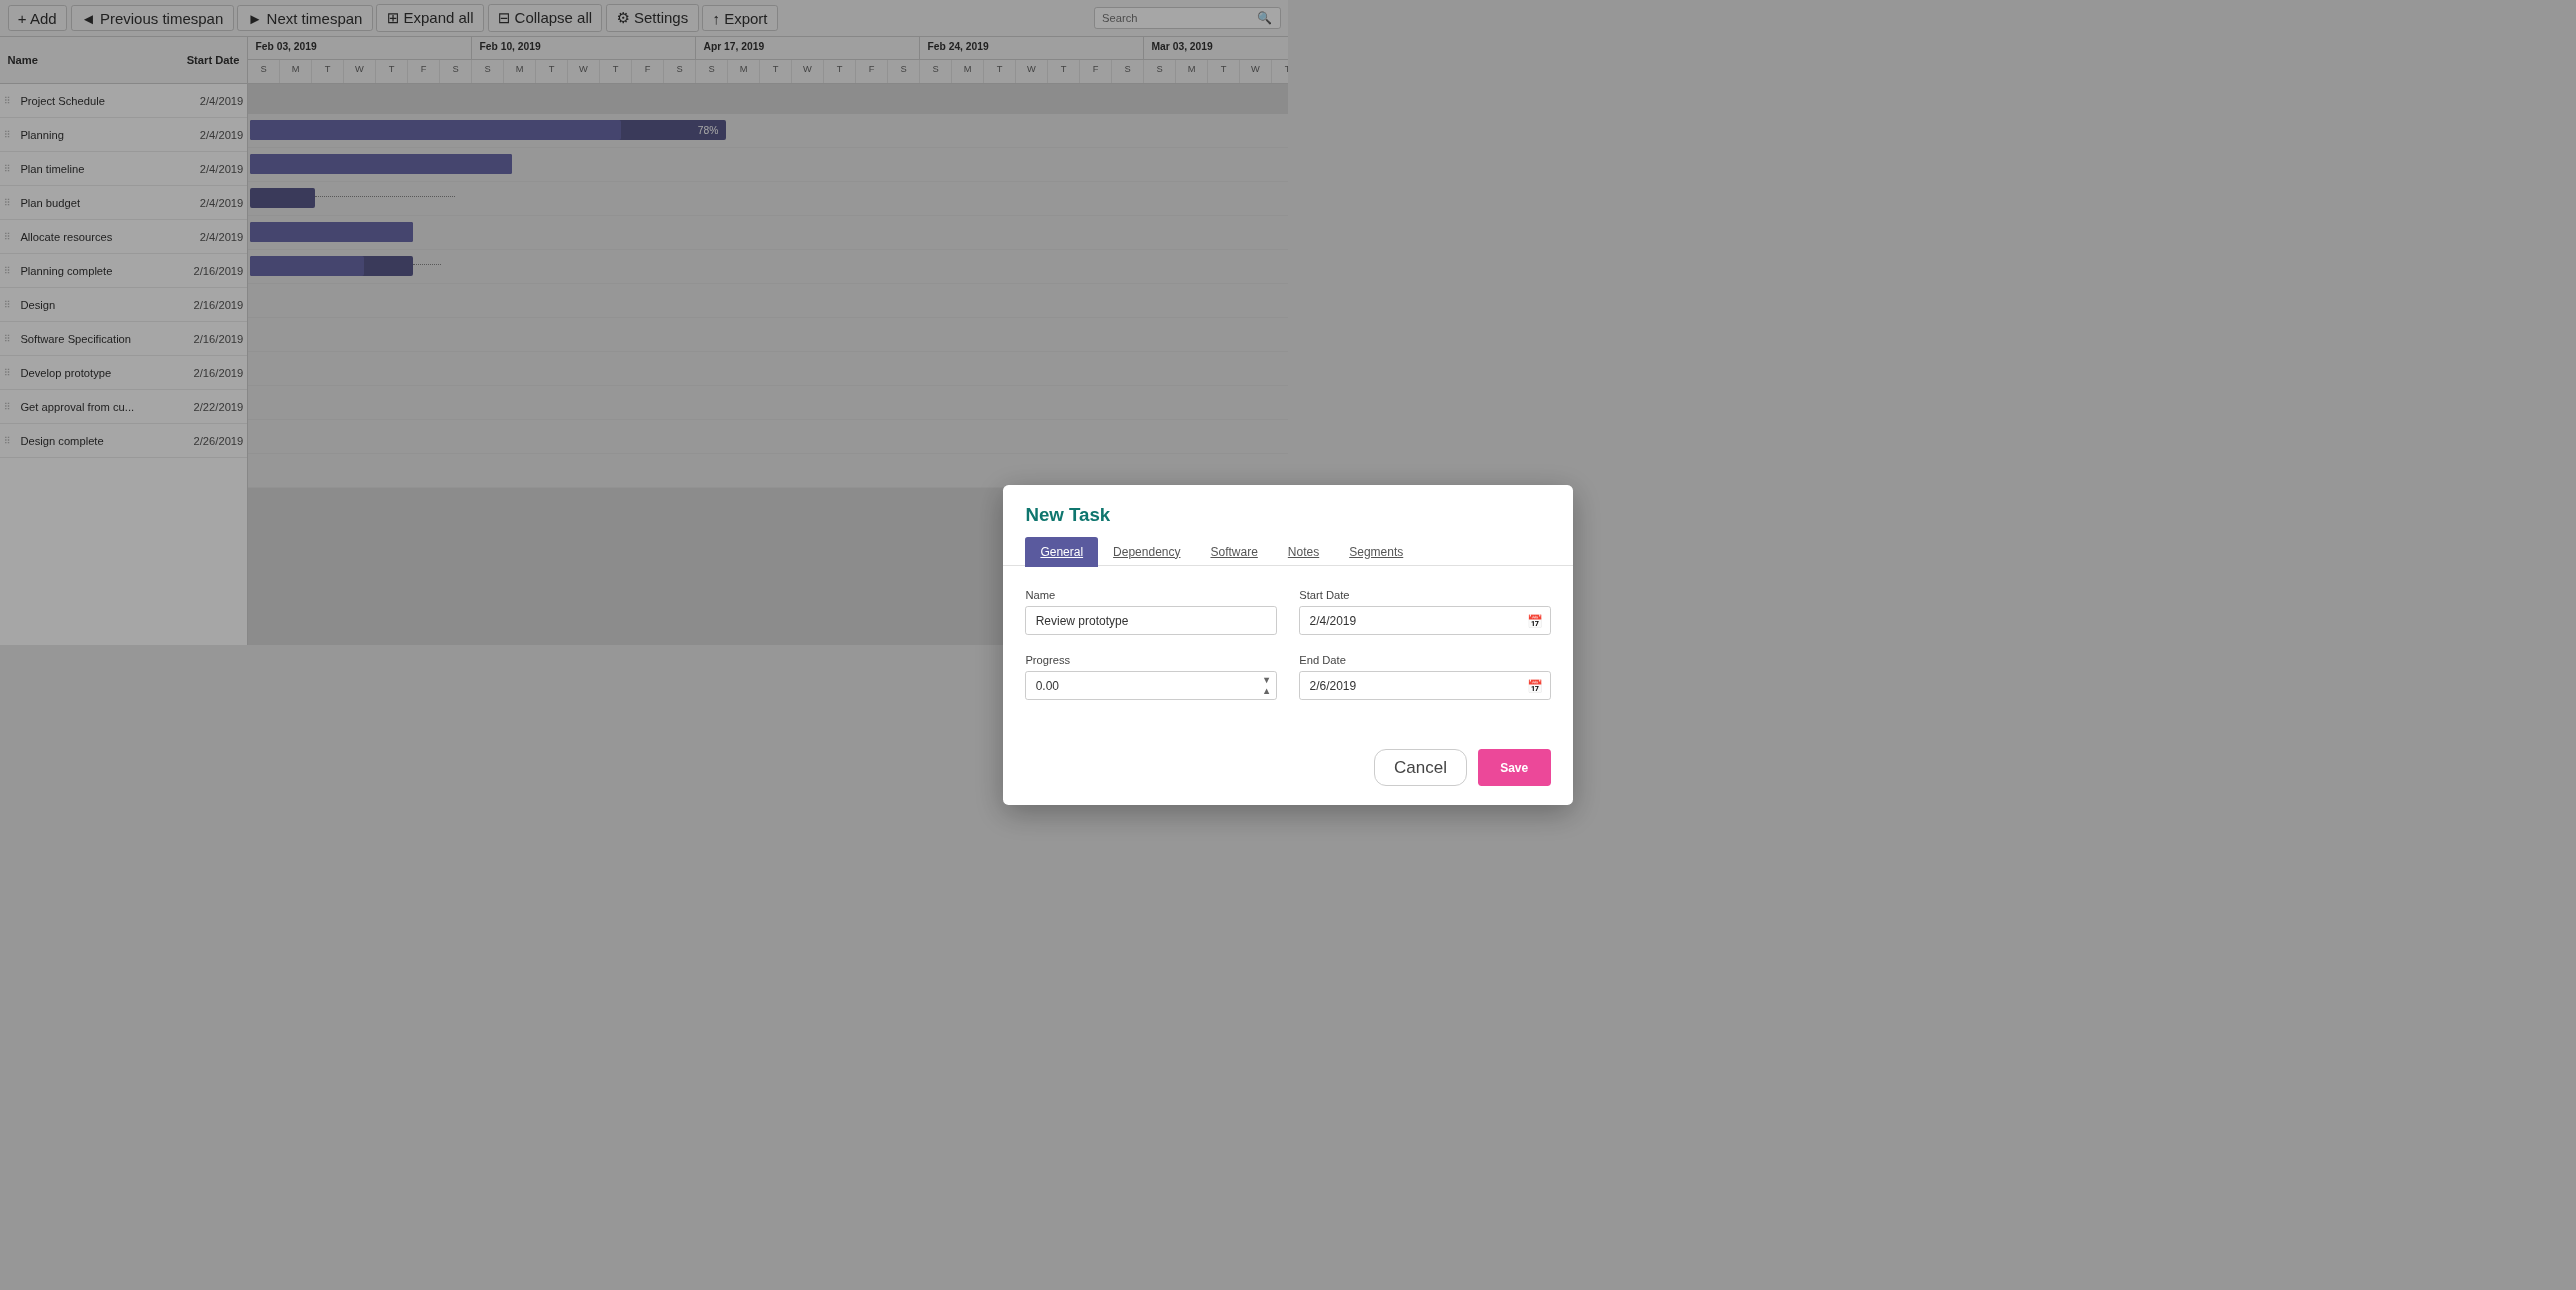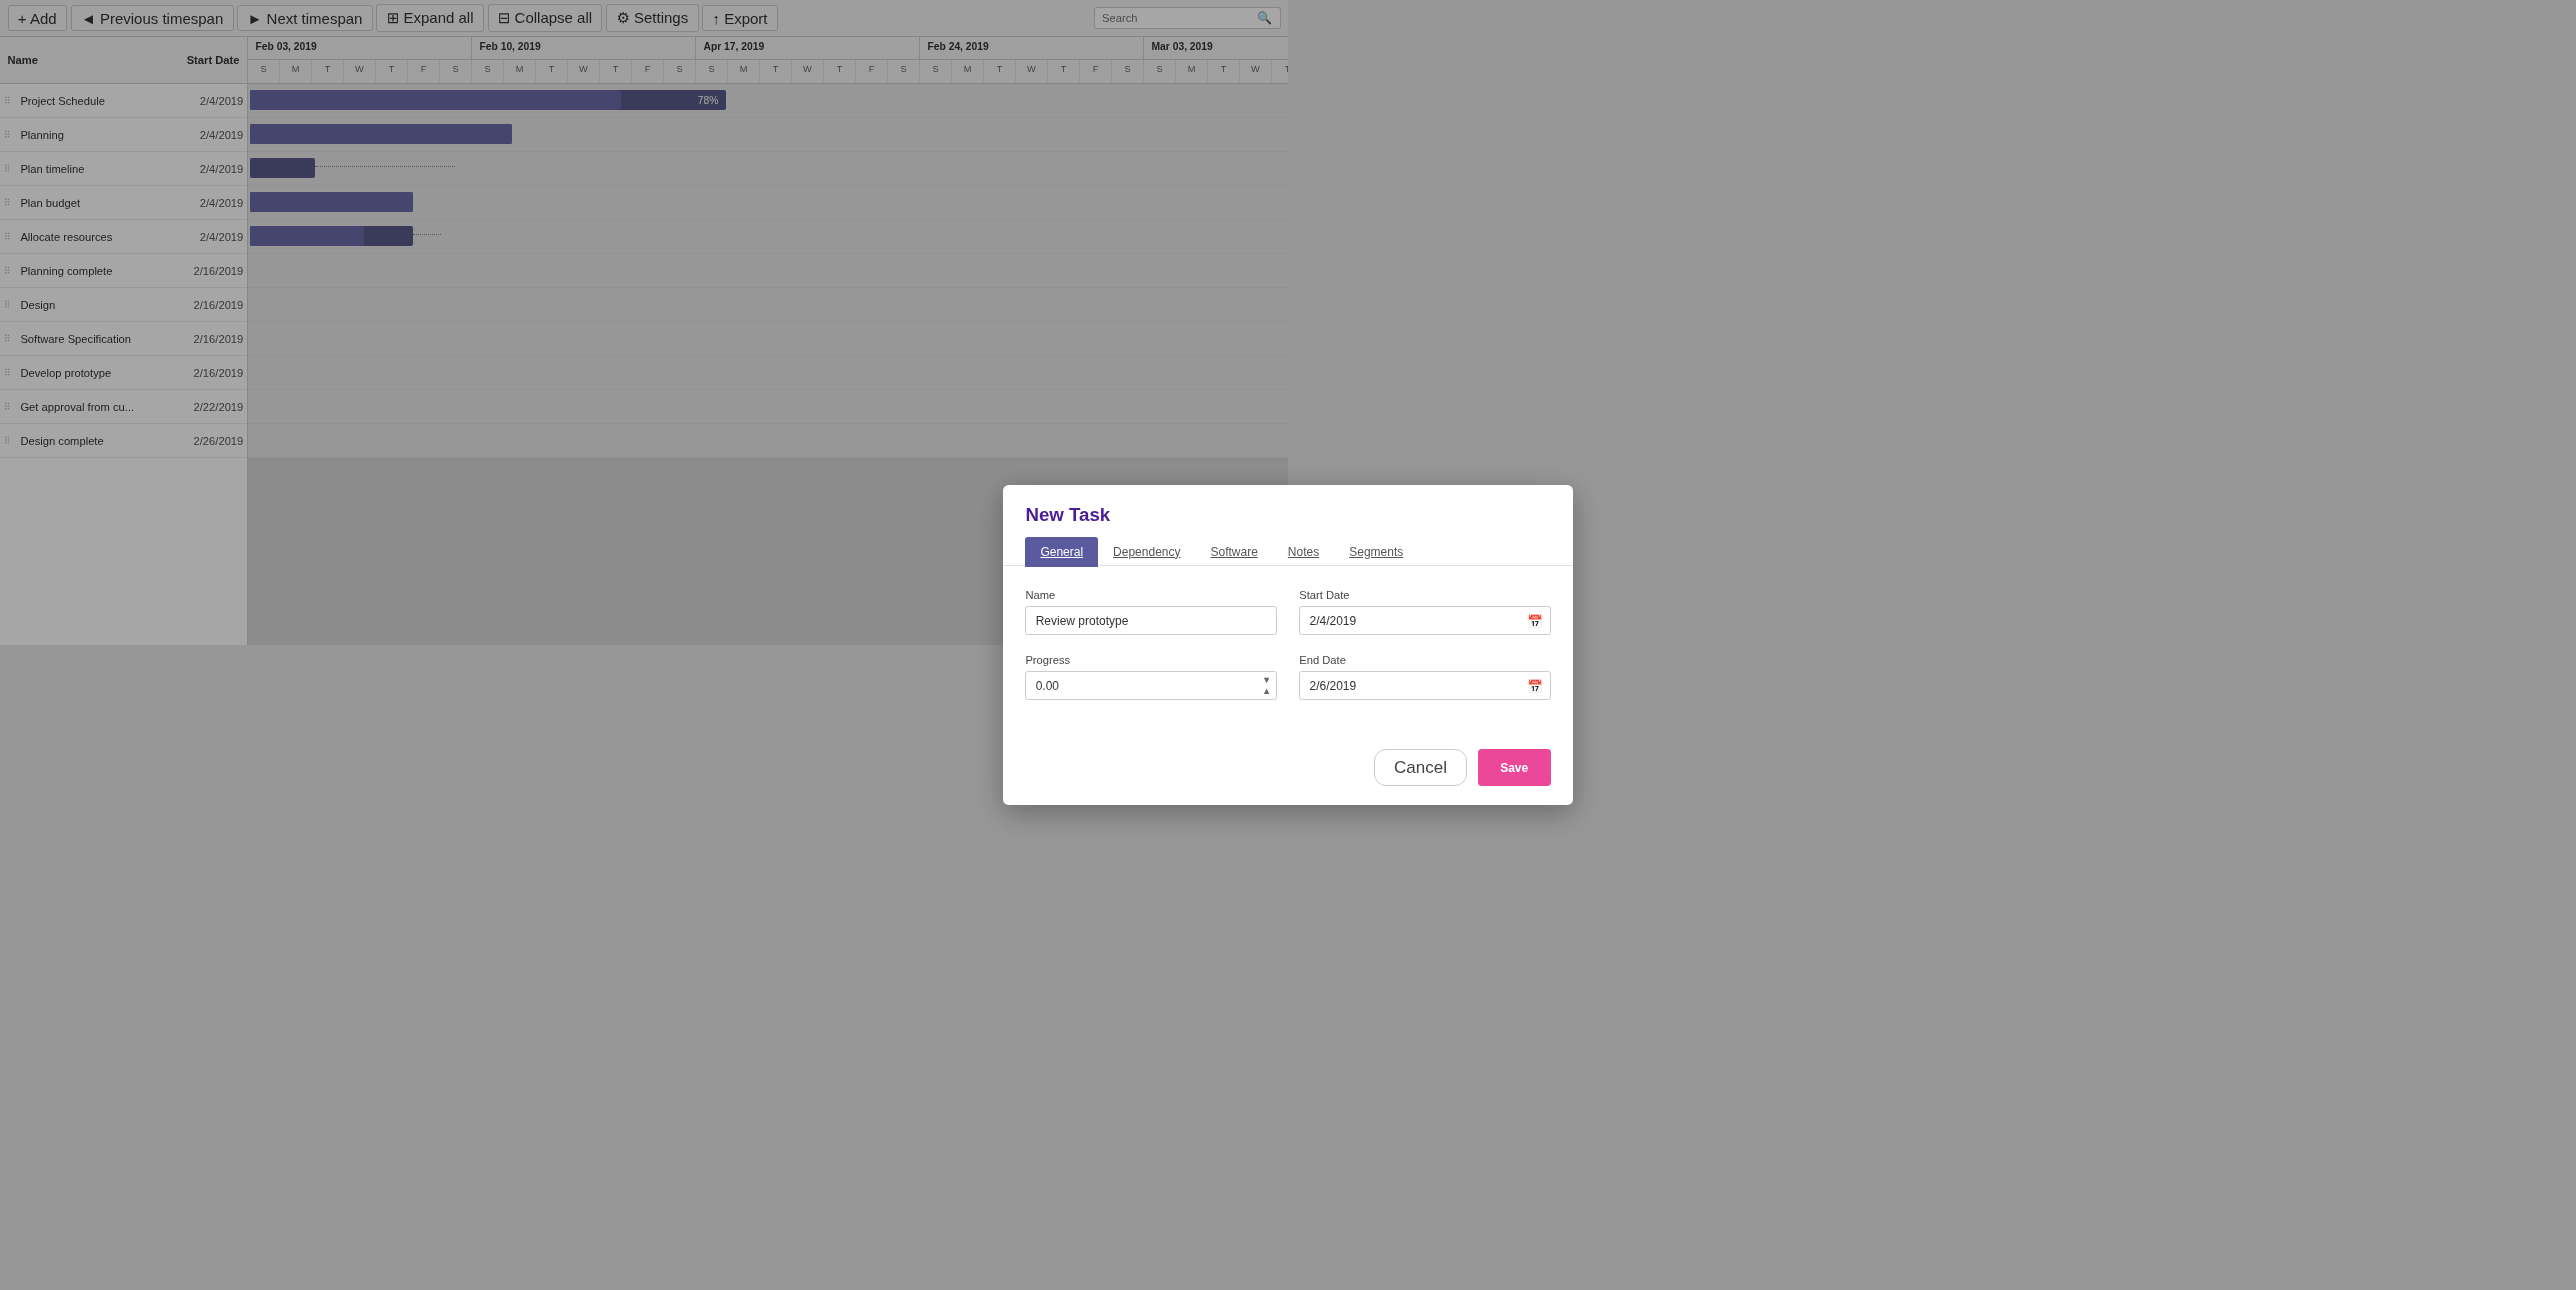--- a/index.html
+++ b/index.html
@@ -130,20 +130,21 @@
 
     
     .right-panel {
       flex: 1;
       overflow-x: auto;
       overflow-y: hidden;
       background: #d8d8d8;
       position: relative;
       display: flex;
       flex-direction: column;
+      gap: 30px;
     }
     .gantt-header {
       background: #f5f5f5;
       border-bottom: 0.9px solid #d0d0d0;
       height: 47px;
       display: flex;
       flex-direction: column;
       flex-shrink: 0;
     }
     .week-row {
@@ -228,21 +229,21 @@
       background: #fff;
       border-radius: 5.6px;
       width: 570px;
       box-shadow: 0 7.5px 30px rgba(0,0,0,0.3);
       overflow: hidden;
     }
     .modal-header {
       padding: 18.7px 22.4px 11.2px;
       font-size: 18.7px;
       font-weight: 600;
-      color: #4c1d95;
+      color: #0f766e;
     }
     .modal-tabs {
       display: flex;
       border-bottom: 1.9px solid #e0e0e0;
       padding: 0 22.4px;
       background: #fff;
     }
     .modal-tab {
       padding: 7.5px 15px;
       font-size: 12px;

